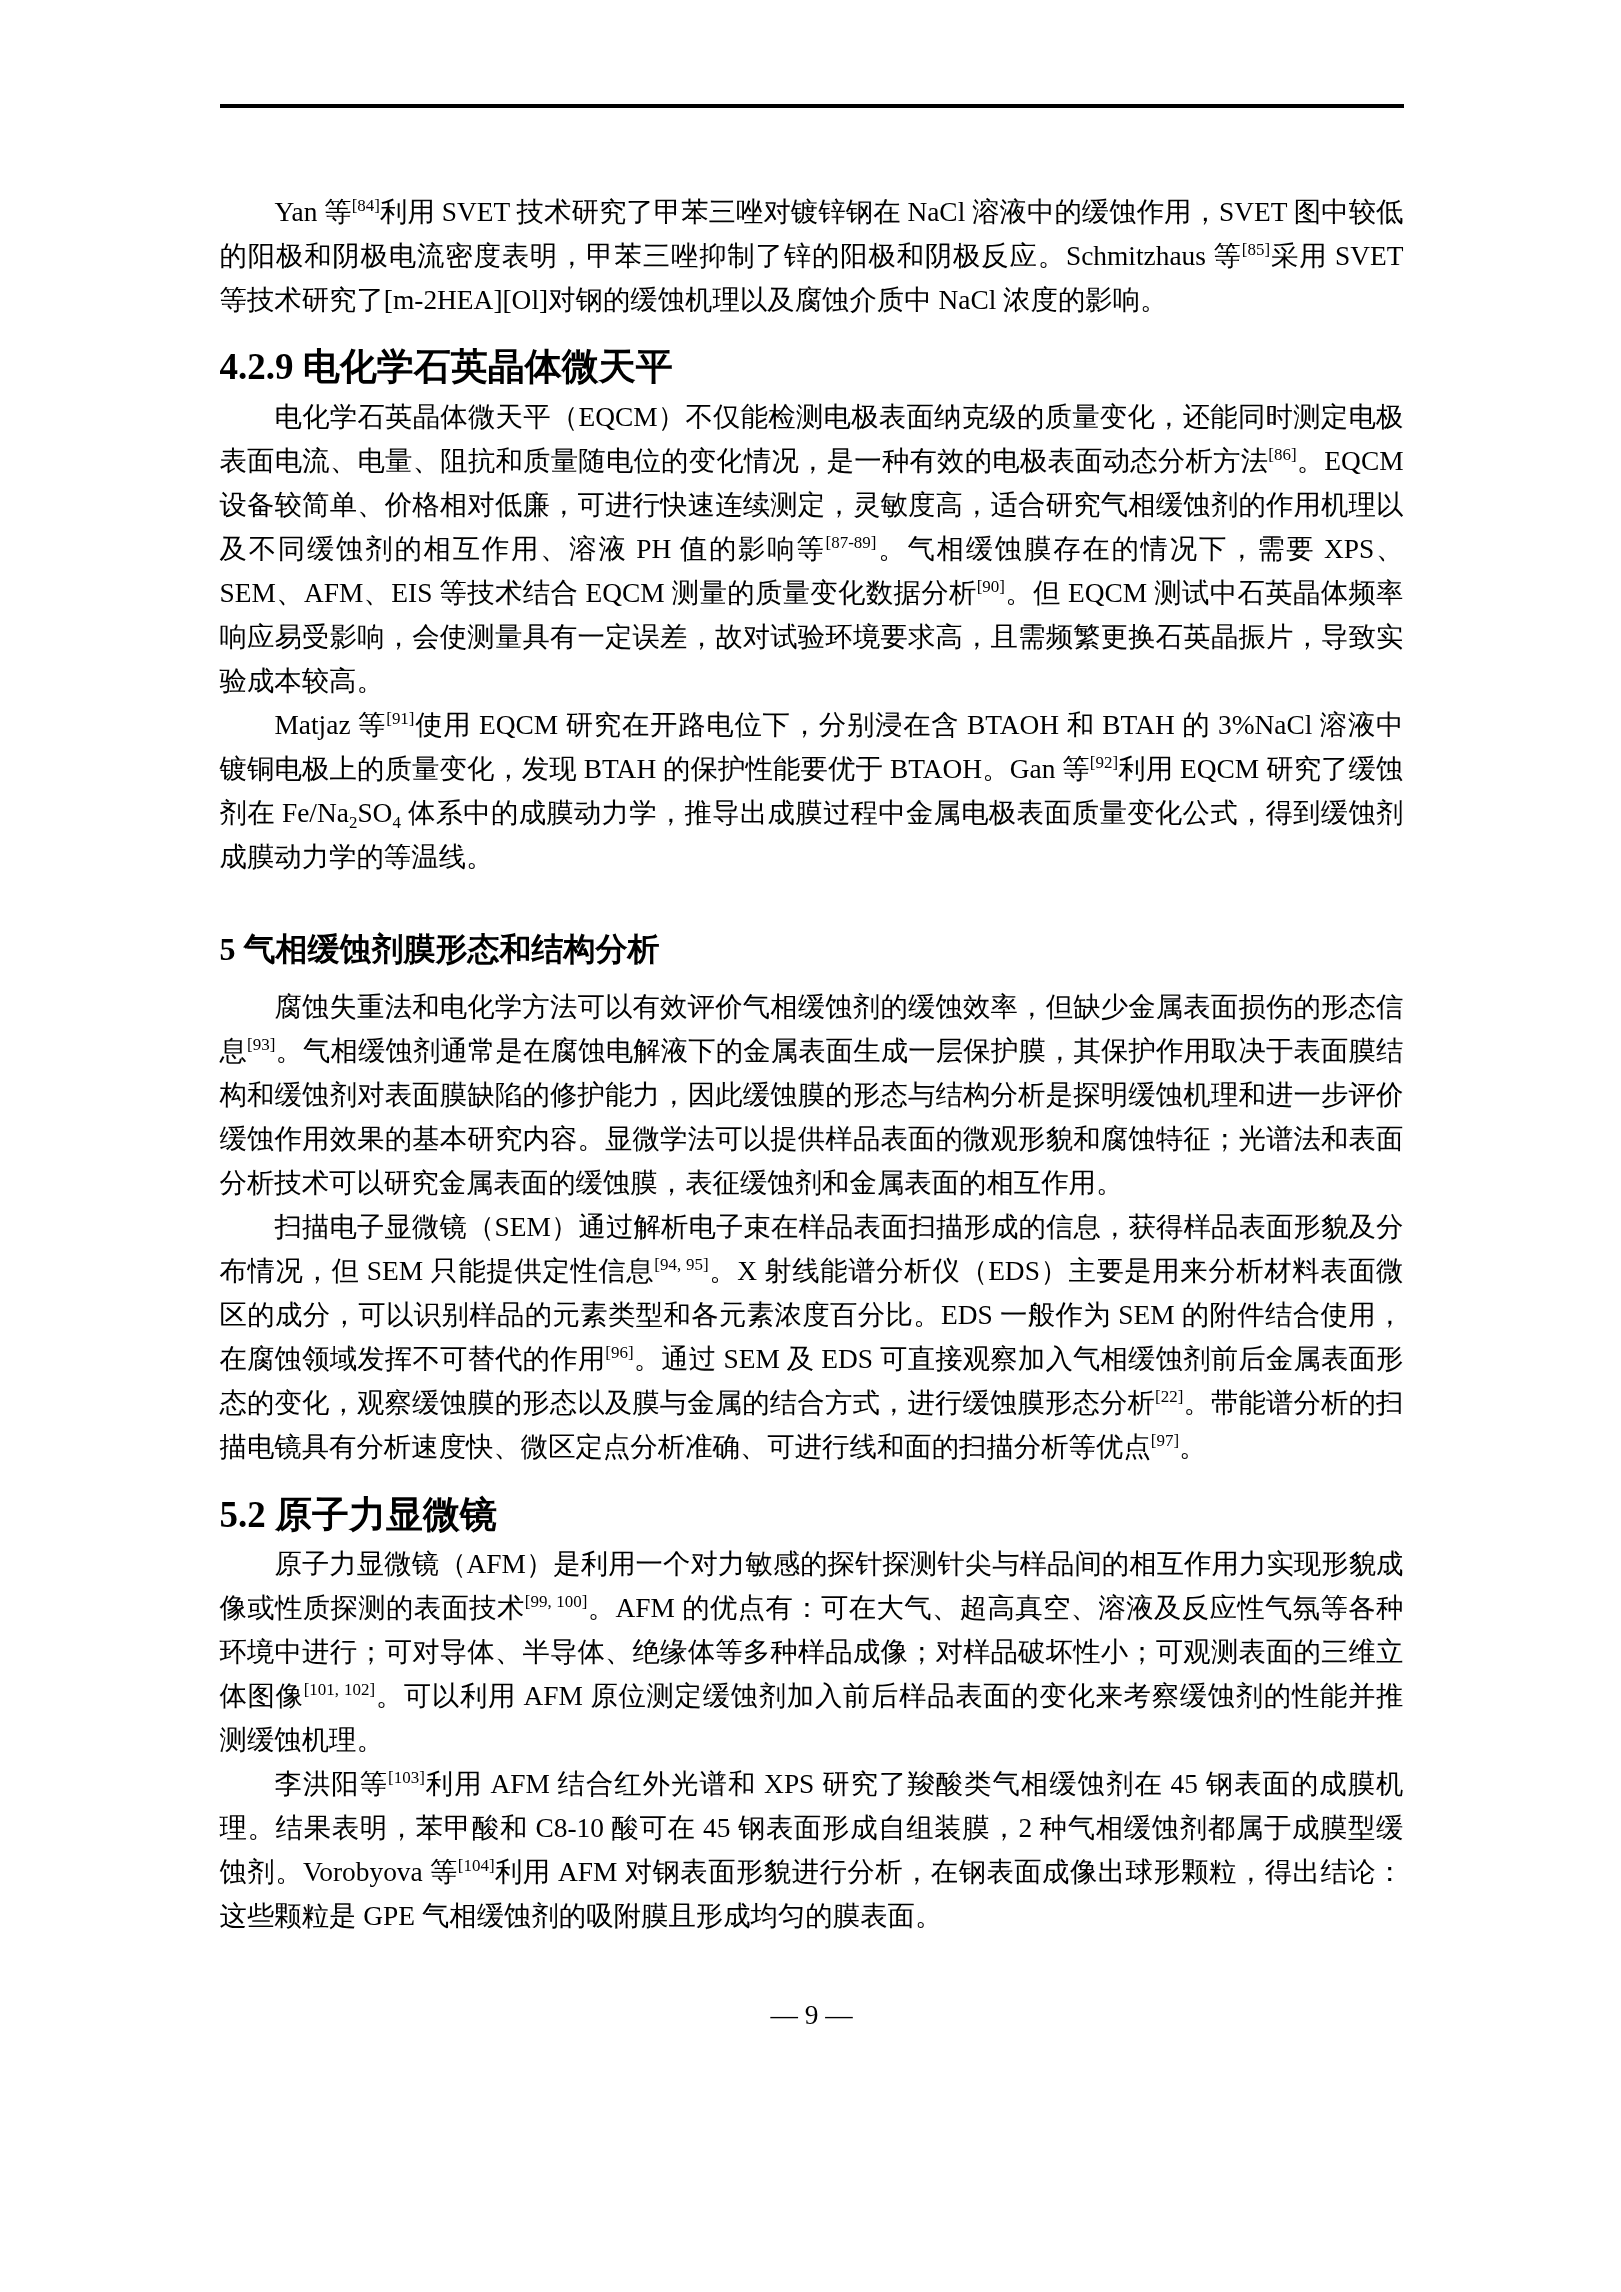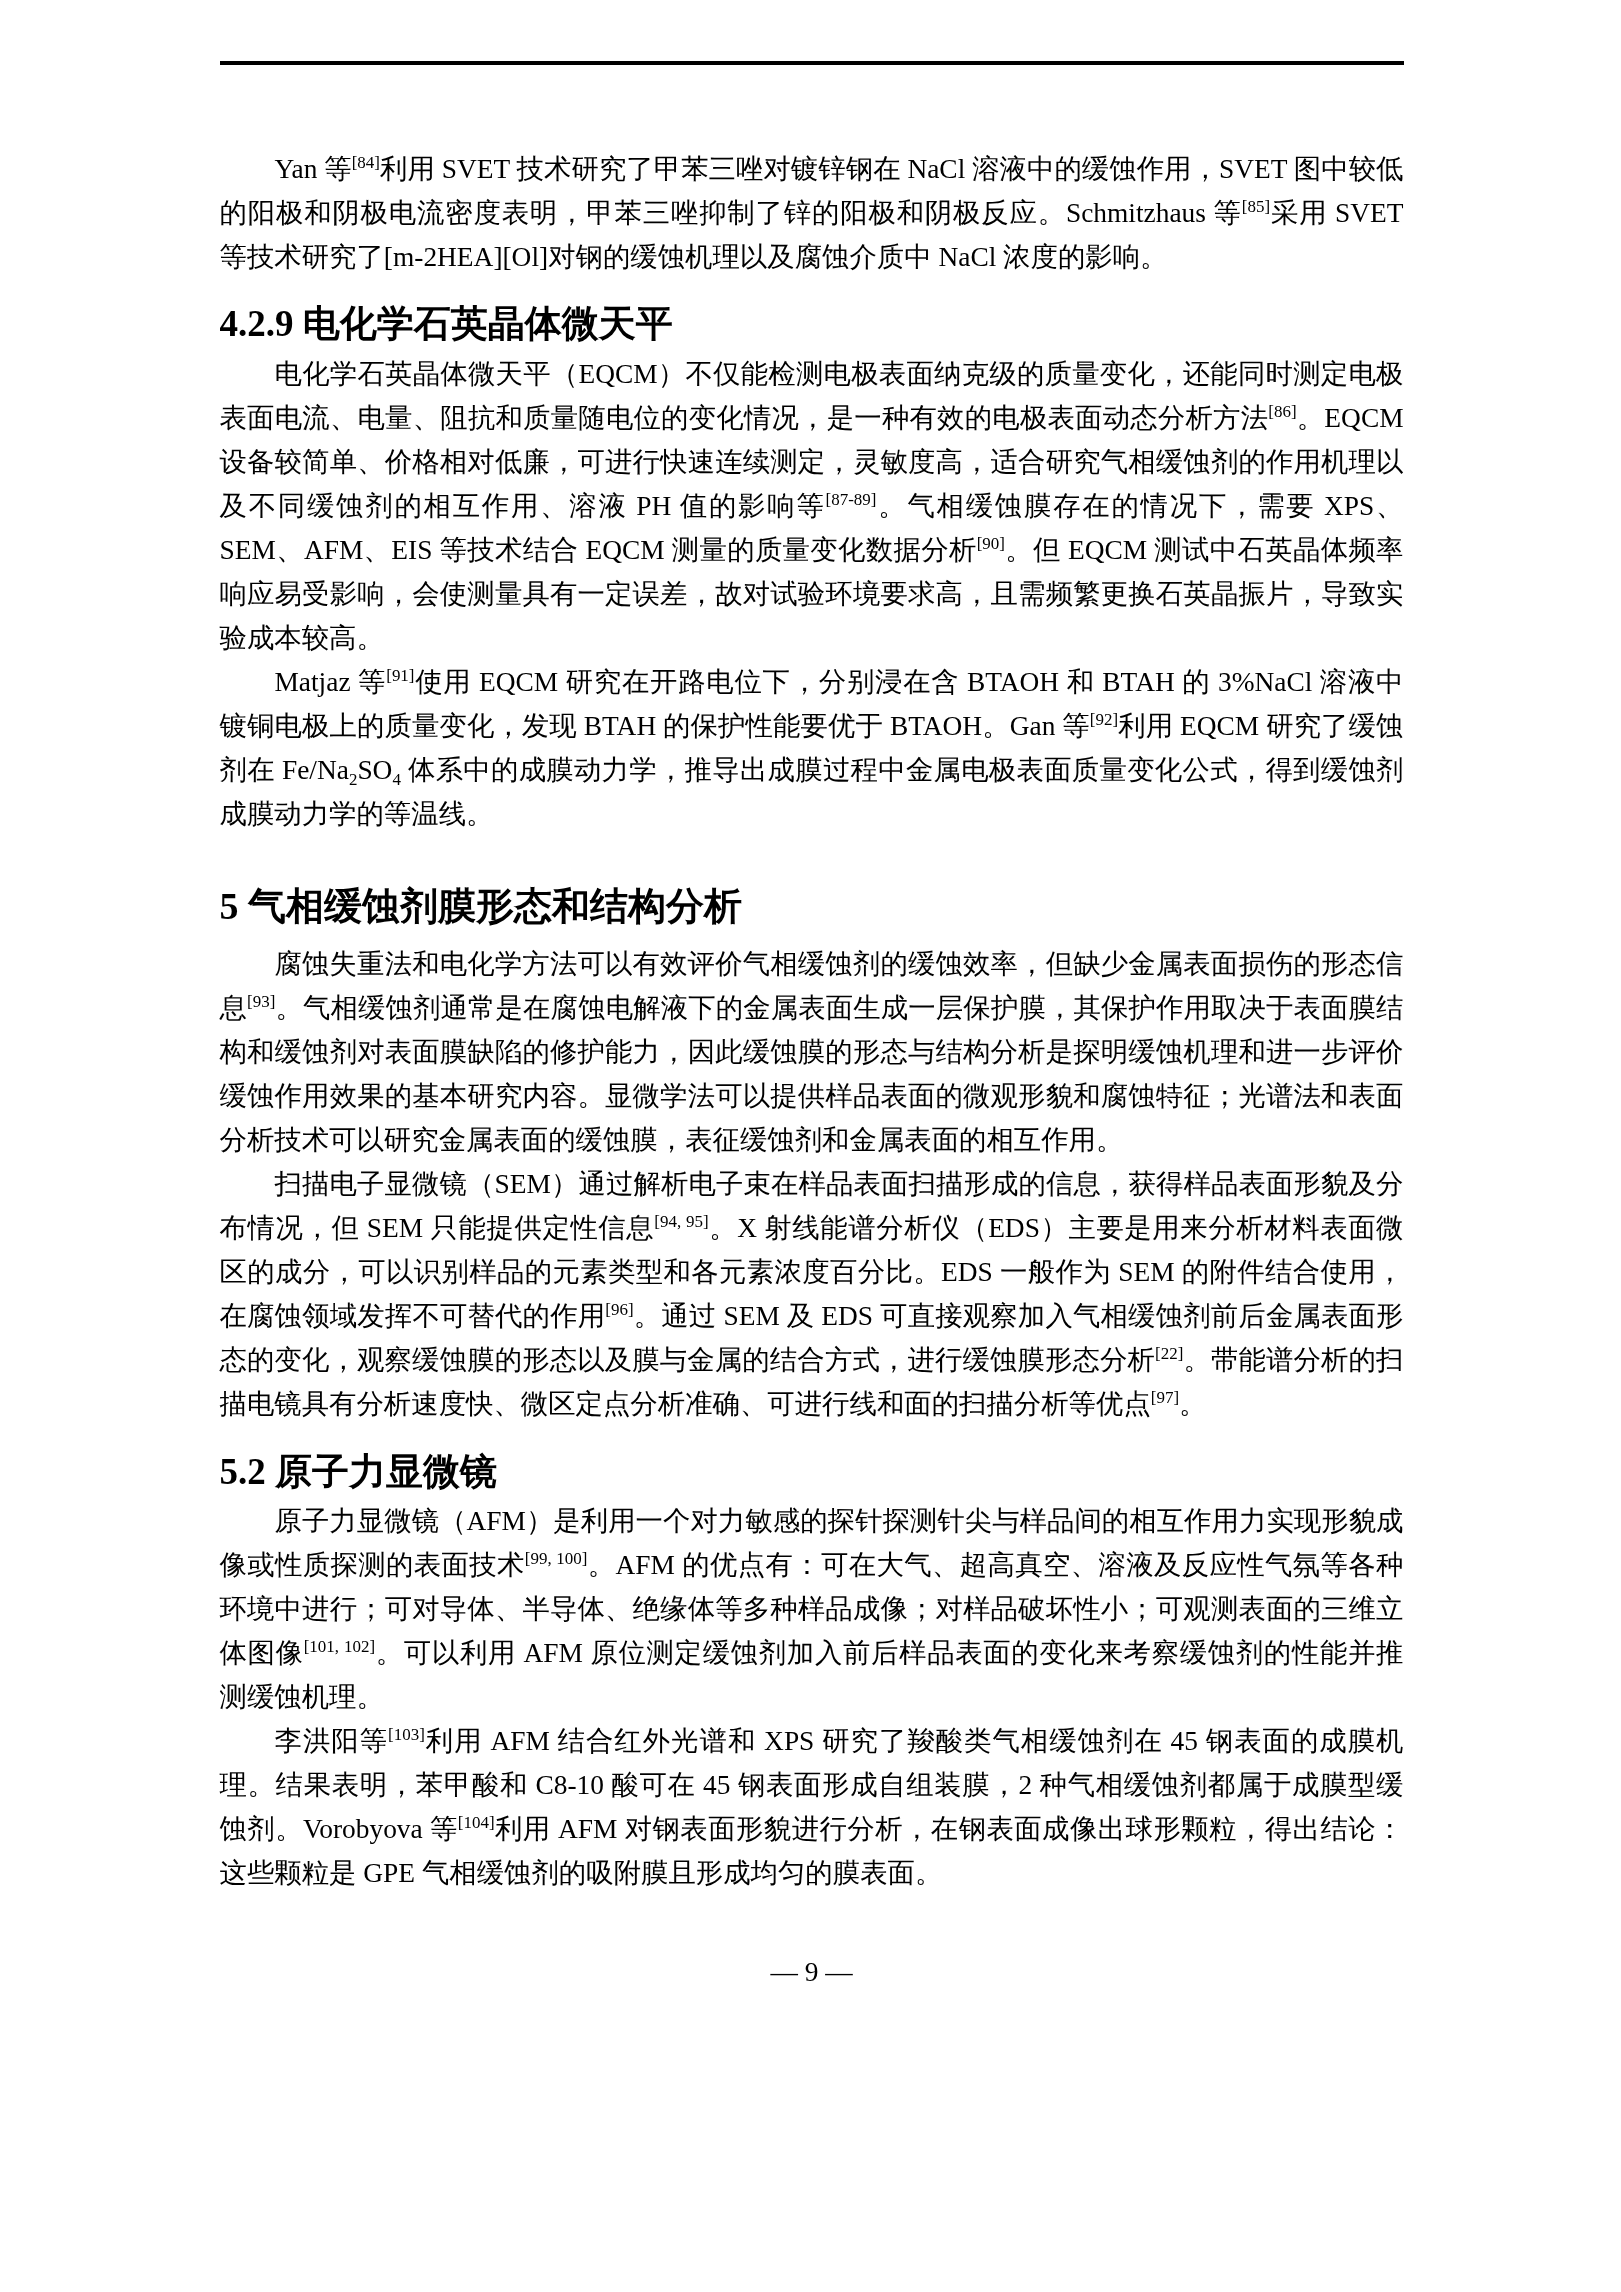--- a/index.html
+++ b/index.html
@@ -7,21 +7,21 @@
     padding: 0;
     background: #ffffff;
   }
   .page {
     position: relative;
     width: 1442px;
     height: 2293px;
     margin: 0 auto;
     background: #ffffff;
     box-sizing: border-box;
-    padding: 61px 128px 0 130px;
+    padding: 104px 128px 0 130px;
     font-family: "Liberation Serif", "DejaVu Serif", serif;
     color: #000000;
     overflow: hidden;
   }
   .top-rule {
     height: 3.9px;
     background: #000000;
     margin: 0 0 82px 0;
   }
   .body-para {
@@ -41,21 +41,21 @@
     line-height: 0;
     vertical-align: sub;
   }
   .h-sub {
     font-size: 37px;
     font-weight: bold;
     line-height: 44px;
     margin: 23.5px 0 5.9px 0;
   }
   .h-main {
-    font-size: 38px;
+    font-size: 32px;
     font-weight: bold;
     line-height: 47px;
     margin: 47px 0 11.8px 0;
   }
   .footer {
     margin-top: 55px;
     text-align: center;
     font-size: 27.4px;
     line-height: 44px;
   }

